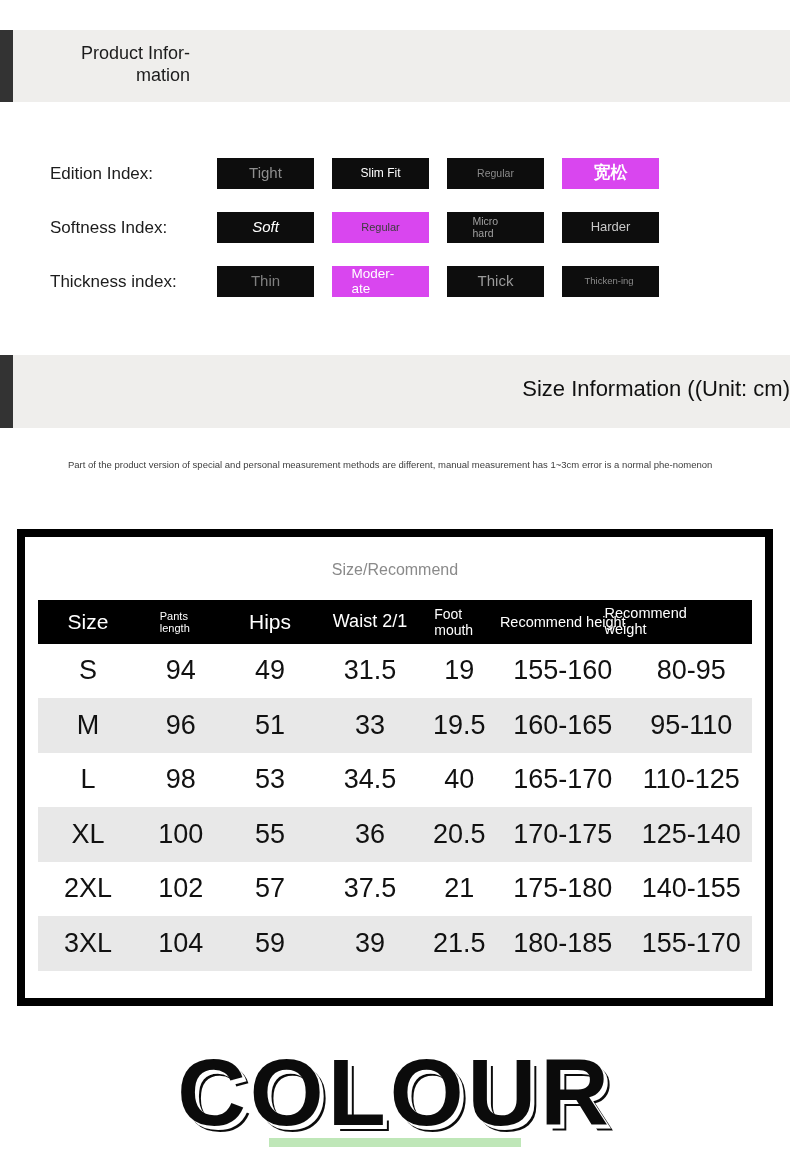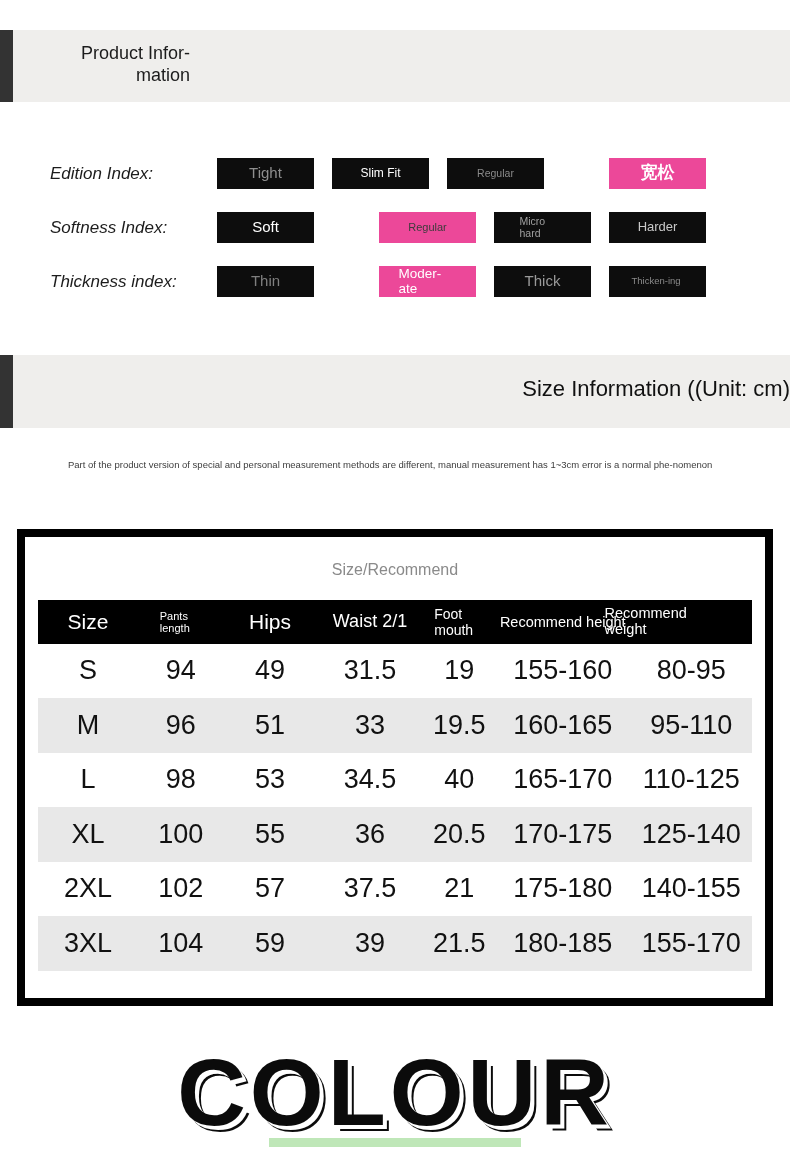--- a/index.html
+++ b/index.html
@@ -18,34 +18,34 @@
     padding:13px 0 0 29px; font-size:18px; line-height:1.2; color:#1c1c1c;
     max-width:190px;
   }
   .band2 .band-title {
     padding:21px 0 0 30px; font-size:22px; color:#111111; max-width:100%;
   }
 
   
   .index-section { padding:56px 0 0 50px; }
   .index-row { display:flex; align-items:center; margin-bottom:23px; height:31px; }
-  .index-label { width:167px; font-size:17px; color:#1c1c1c;font-style:italic; }
+  .index-label { width:167px; font-size:17px; color:#1c1c1c; }
   .chips { display:flex; gap:18px; }
   .chip {
     width:97px; height:31px; background:#0d0d0d; display:flex;
     align-items:center; justify-content:center; text-align:center;
     line-height:1.08; cursor:pointer; flex:0 0 auto;
   }
-  .chip.sel { background:#ec4899;margin-left:47px; }
+  .chip.sel { background:#d946ef; }
   .wrapspan { display:block; text-align:left; }
   .t-tight   { color:#8f8f8f; font-size:15px; }
   .t-slimfit { color:#ffffff; font-size:12px; }
   .t-regular1{ color:#8a8a8a; font-size:10.5px; }
   .t-loose   { color:#ffffff; font-size:17px; font-weight:bold; }
-  .t-soft    { color:#ffffff; font-size:15px; }
+  .t-soft    { color:#ffffff; font-size:15px;font-style:italic; }
   .t-regular2{ color:#3c3c3c; font-size:11px; }
   .t-micro   { color:#a0a0a0; font-size:10.5px; width:46px; }
   .t-harder  { color:#c8c8c8; font-size:13px; }
   .t-thin    { color:#7f7f7f; font-size:15px; }
   .t-moder   { color:#ffffff; font-size:13.5px; width:58px; }
   .t-thick   { color:#9a9a9a; font-size:15px; }
   .t-thicken { color:#8a8a8a; font-size:9.5px; width:52px; }
 
   
   .disclaimer {

